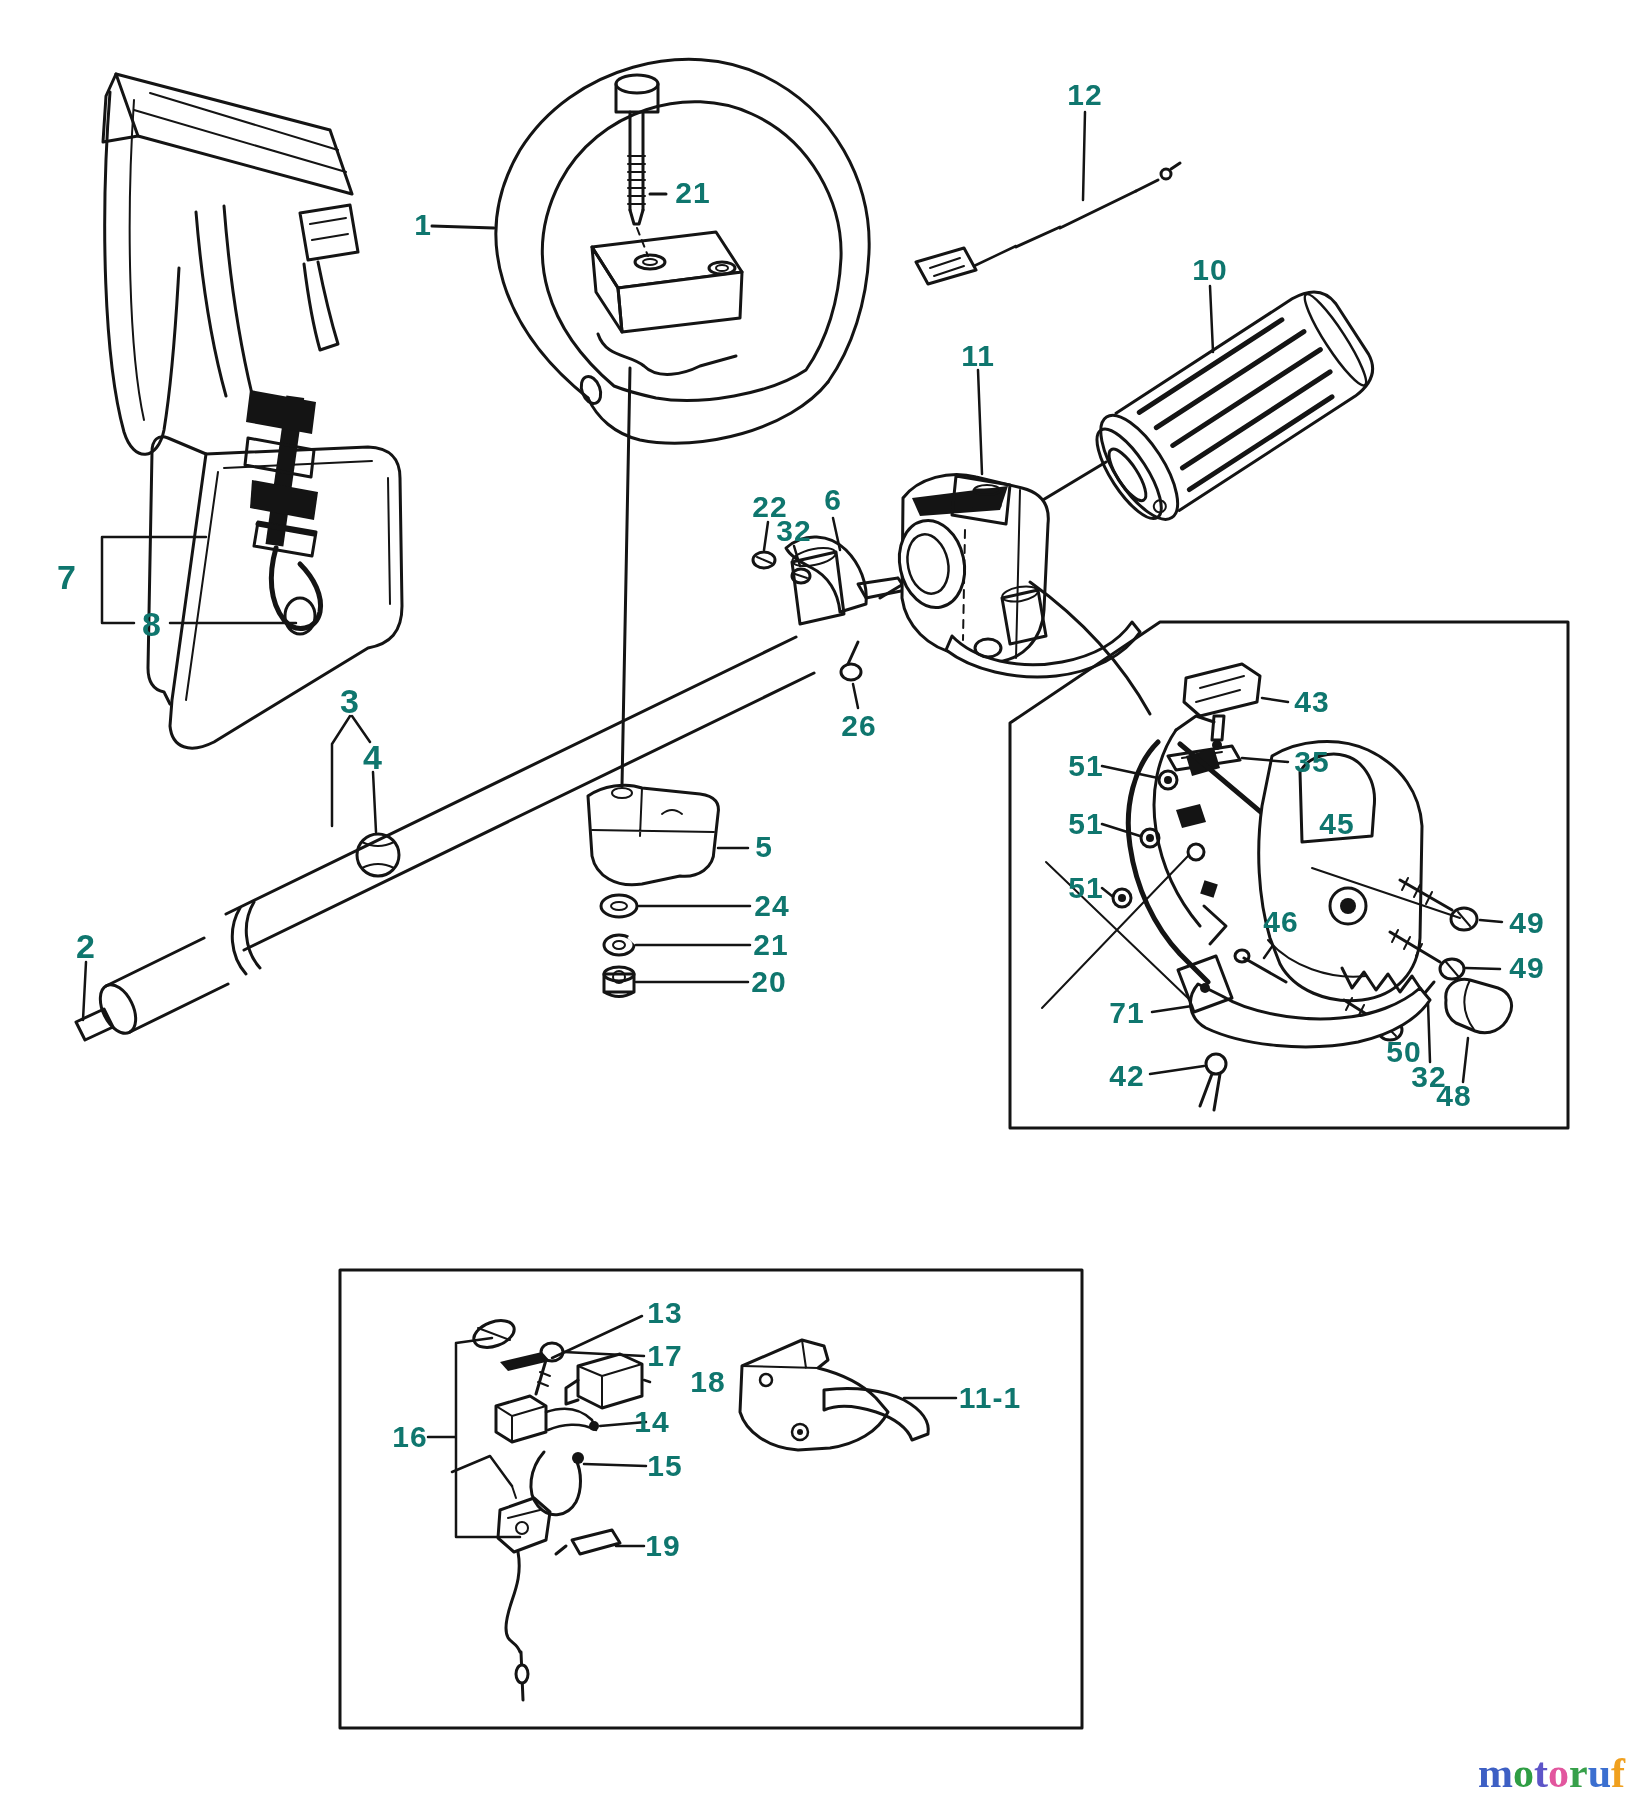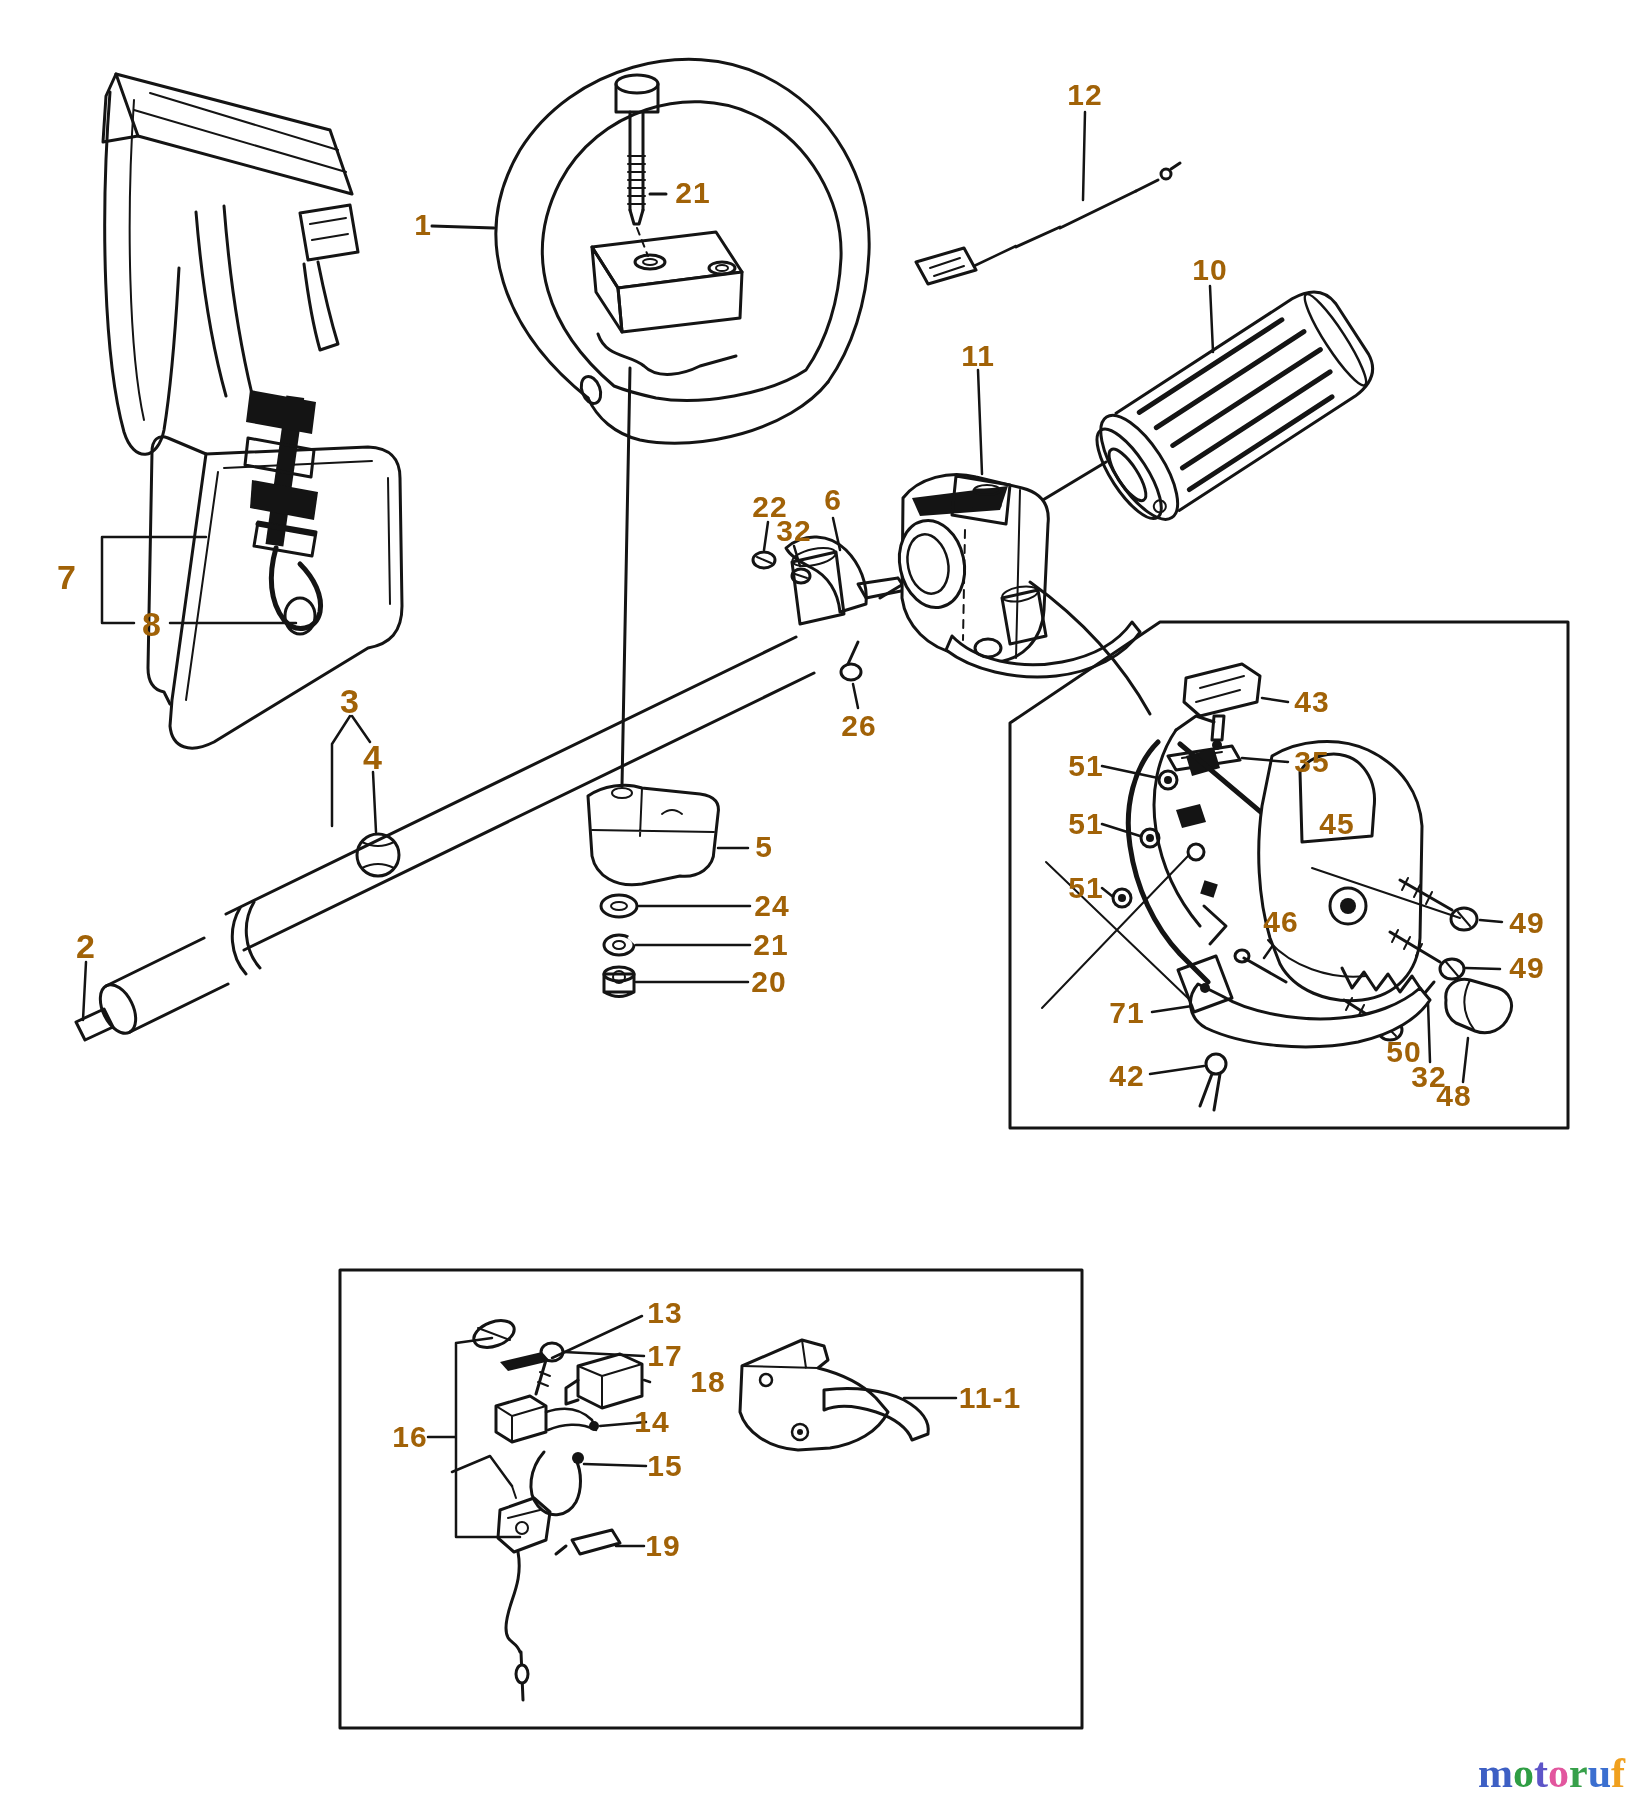--- a/index.html
+++ b/index.html
@@ -7,21 +7,21 @@
          font-family:"Liberation Sans",sans-serif;}
   svg{position:absolute;left:0;top:0;}
   svg *{vector-effect:none;}
   .ln{stroke:#141414;stroke-width:3;fill:none;stroke-linecap:round;stroke-linejoin:round;}
   .thin{stroke-width:2;}
   .med{stroke-width:2.5;}
   .thk{stroke-width:5;}
   .fillb{fill:#141414;stroke:none;}
   .wht{fill:#ffffff;}
   .co{position:absolute;transform:translate(-50%,-50%);font-weight:700;font-size:30px;
-      color:#a16207;letter-spacing:1px;white-space:nowrap;line-height:1;}
+      color:#0f766e;letter-spacing:1px;white-space:nowrap;line-height:1;}
   .wm{position:absolute;left:1478px;top:1752px;font-family:"Liberation Serif",serif;
       font-weight:700;font-size:42px;line-height:1;letter-spacing:0px;}
   .wm span{display:inline-block;}
 </style>
 </head>
 <body>
 
 <div class="stage">
 
 <svg width="1638" height="1800" viewBox="0 0 1638 1800">

